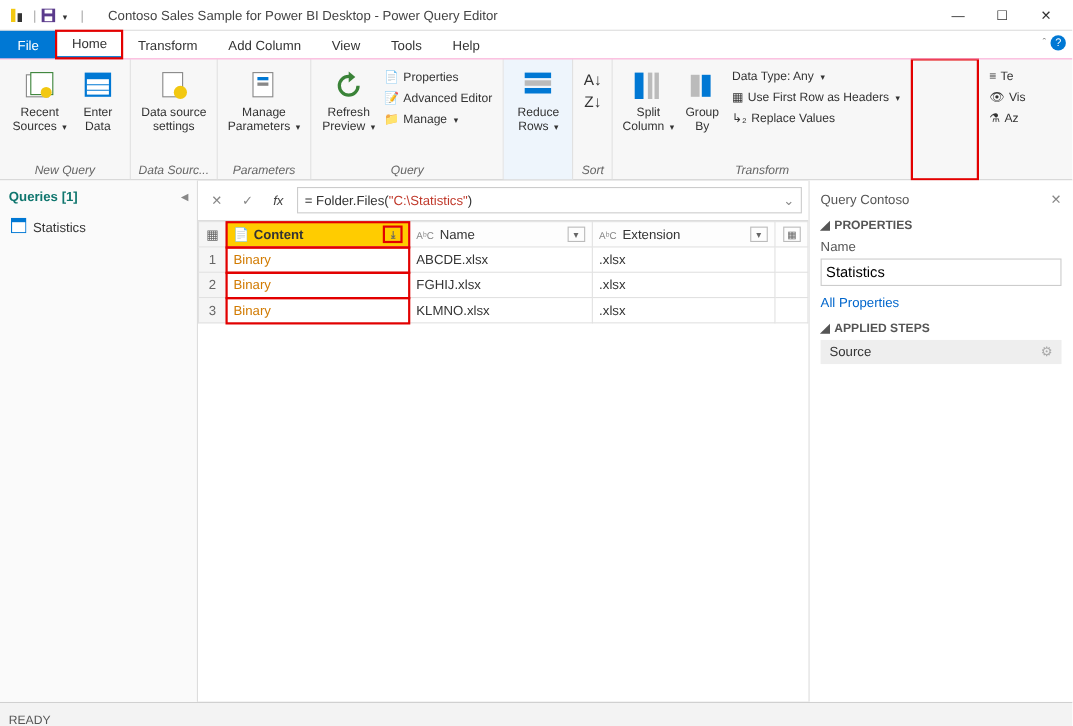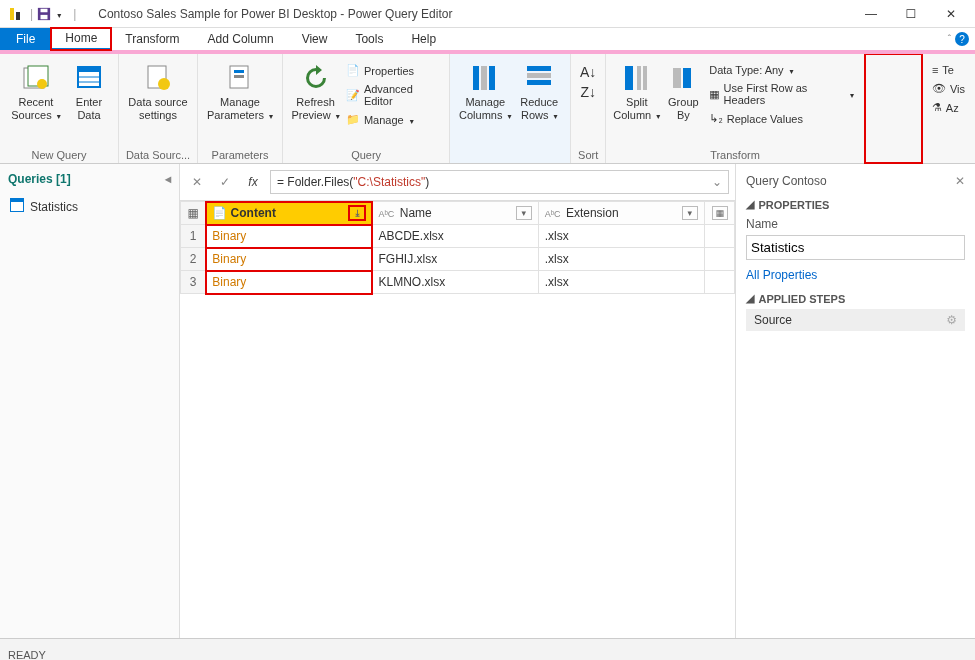--- a/index.html
+++ b/index.html
@@ -2,30 +2,30 @@
 <html><head>
 <meta charset="utf-8">
 <style>
 * { box-sizing: border-box; font-family: "Segoe UI", sans-serif; }
 body { margin: 0; width: 975px; height: 660px; background: #fff; overflow: hidden; font-size: 12px; color: #333; }
 .titlebar { height: 28px; display: flex; align-items: center; padding: 0 4px; border-bottom: 1px solid #ddd; }
 .titlebar .app-icon { width: 16px; height: 16px; margin: 0 4px; }
 .titlebar .small-ico { width: 14px; height: 14px; margin: 0 2px; }
 .titlebar .title-text { margin-left: 20px; color: #444; flex: 1; }
 .titlebar .win-btn { width: 40px; text-align: center; font-size: 12px; color: #333; }
-.menubar { height: 26px; display: flex; align-items: stretch; border-bottom: 4px solid #f9a8d4; position: relative; }
+.menubar { height: 26px; display: flex; align-items: stretch; border-bottom: 1px solid #f9a8d4; position: relative; }
 .menubar .file-tab { background: #0078d4; color: #fff; display: flex; align-items: center; padding: 0 16px; }
 .menubar .tab { display: flex; align-items: center; padding: 0 14px; color: #333; }
 .menubar .home-tab { border-bottom: 2px solid #0078d4; }
 .red-box { outline: 2px solid #e30000; outline-offset: -1px; }
 .help-btn { position: absolute; right: 6px; top: 4px; display: flex; align-items: center; gap: 4px; color: #666; }
 .ribbon { height: 110px; display: flex; border-bottom: 1px solid #ccc; background: #f7f7f7; }
 .rgroup { border-right: 1px solid #e1e1e1; padding: 4px 6px 2px; display: flex; flex-direction: column; }
 .rgroup .row { display: flex; }
-.rgroup .glabel { font-size: 11px; color: #666; text-align: center; margin-top: auto; padding-top: 2px; }
+.rgroup .glabel { font-size: 11px; color: #666; text-align: center; margin-top: auto; padding-top: 2px; font-style: italic; }
 .big-btn { display: flex; flex-direction: column; align-items: center; justify-content: flex-start; width: 60px; padding-top: 4px; }
 .big-btn .bi { width: 32px; height: 32px; display: flex; align-items: center; justify-content: center; }
 .big-btn .bl { font-size: 11px; text-align: center; line-height: 1.15; margin-top: 2px; }
 .small-btn { display: flex; align-items: center; font-size: 11px; padding: 2px 4px; gap: 4px; }
 .drop-caret::after { content: "▾"; font-size: 8px; margin-left: 2px; }
 .body { display: flex; height: calc(660px - 28px - 26px - 110px - 22px); }
 .queries { width: 180px; border-right: 1px solid #ddd; background: #fafafa; }
 .queries .qhead { padding: 8px; color: #0f766e; display: flex; justify-content: space-between; align-items: center; font-weight: bold; }
 .queries .qitem { display: flex; align-items: center; gap: 6px; padding: 4px 10px; }
 .center { flex: 1; display: flex; flex-direction: column; }
@@ -177,30 +177,20 @@
             <span>Manage</span> 
             <span class="drop-caret"></span>
           </div>
       </div>
     </div>
     <div class="glabel">Query</div>
   </div>
 
   <div class="rgroup" style="background:#eef5fc">
     <div class="row">
-      <div class="big-btn" style="width:58px">
-        <div class="bi">
-            <svg class="ico" viewBox="0 0 32 32">
-              <rect x="4" y="4" width="6" height="24" fill="#0078d4"></rect>
-              <rect x="12" y="4" width="6" height="24" fill="#bbb"></rect>
-              <rect x="20" y="4" width="6" height="24" fill="#0078d4"></rect>
-            </svg>
-          </div>
-        <div class="bl"><span>Manage Columns</span> <span class="drop-caret"></span></div>
-      </div>
       <div class="big-btn" style="width:50px">
         <div class="bi">
             <svg class="ico" viewBox="0 0 32 32">
               <rect x="4" y="4" width="24" height="5" fill="#0078d4"></rect>
               <rect x="4" y="11" width="24" height="5" fill="#bbb"></rect>
               <rect x="4" y="18" width="24" height="5" fill="#0078d4"></rect>
             </svg>
           </div>
         <div class="bl"><span>Reduce Rows</span> <span class="drop-caret"></span></div>
       </div>

